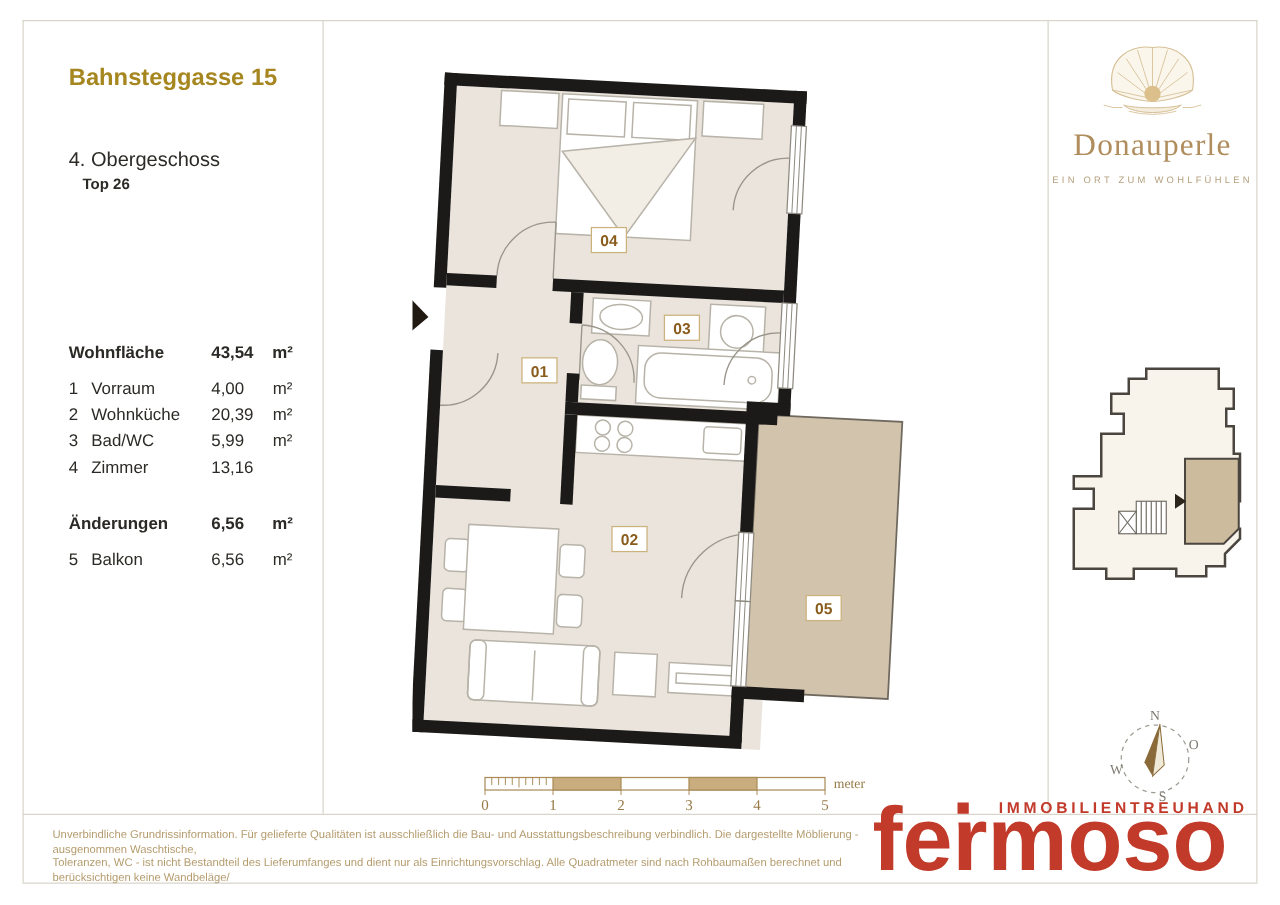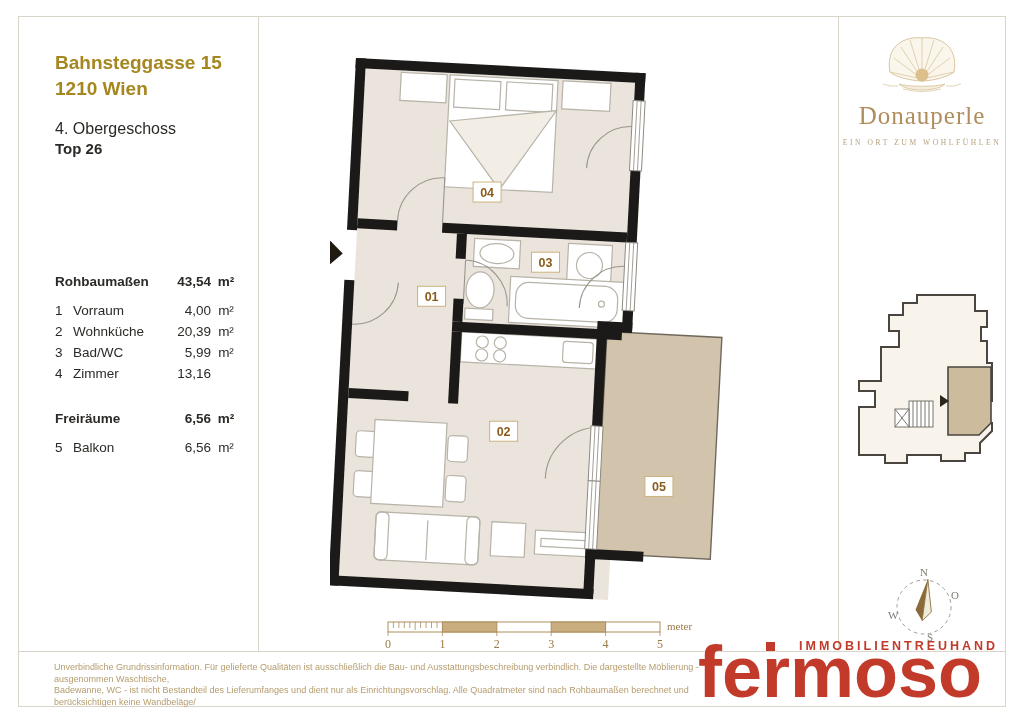--- a/index.html
+++ b/index.html
@@ -3,38 +3,38 @@
 <meta charset="utf-8">
 <style>
   html,body{margin:0;padding:0;background:#ffffff;}
   .page{position:relative;width:1024px;height:724px;background:#fff;overflow:hidden;
         font-family:"Liberation Sans",sans-serif;color:#262420;}
   .vline,.hline{position:absolute;background:#d9d5cb;}
   
   .addr{position:absolute;left:55px;top:50px;font-size:19px;line-height:26px;
         font-weight:bold;color:#a5861f;}
   .floor{position:absolute;left:55px;top:120px;font-size:16px;color:#2c2a26;}
-  .unit{position:absolute;left:55px;top:140px;font-size:15px;font-weight:bold;color:#2c2a26;}
+  .unit{position:absolute;left:66px;top:140px;font-size:12px;font-weight:bold;color:#2c2a26;}
   
   .area-table{position:absolute;left:55px;top:274px;width:182px;font-size:13.5px;color:#2c2a26;}
   .row{display:flex;align-items:baseline;height:21px;}
   .row.head{font-weight:bold;margin-bottom:8px;}
   .row .no{width:18px;flex:none;}
   .row .nm{flex:1;}
-  .row .num{width:42px;text-align:right;flex:none;}
+  .row .num{width:42px;flex:none;}
   .row .un{width:22px;text-align:center;padding-left:4px;flex:none;}
   .gap1{height:24px;}
   
   .disclaimer{position:absolute;left:42px;top:662px;width:660px;font-size:9px;
-              line-height:11.5px;color:#b59c6e;margin-left:12px;}
+              line-height:11.5px;color:#b59c6e;}
   
   .brand{position:absolute;left:840px;top:34px;width:164px;text-align:center;}
   .brand-name{font-family:"Liberation Serif",serif;font-size:25px;color:#b08d5d;
               letter-spacing:1px;margin-top:2px;}
-  .brand-tagline{font-size:7.5px;letter-spacing:2.6px;color:#b5a17e;margin-top:8px;font-family:Liberation Serif, serif;}
+  .brand-tagline{font-size:7.5px;letter-spacing:2.6px;color:#b5a17e;margin-top:8px;}
   
   .agency-top{position:absolute;left:766px;top:639px;width:238px;display:flex;
               align-items:center;gap:24px;}
   .agency-square{width:9px;height:9px;background:#c23a2a;flex:none;}
   .agency-word{font-size:12.5px;font-weight:bold;letter-spacing:3px;color:#c23a2a;white-space:nowrap;}
   .agency-rule{flex:1;height:2px;background:#c23a2a;}
   .agency-name{position:absolute;left:698px;top:640px;font-size:72px;font-weight:bold;
                color:#c23a2a;letter-spacing:0px;line-height:64px;text-align:right;}
   svg text{font-family:"Liberation Sans",sans-serif;}
   svg text.serif{font-family:"Liberation Serif",serif;}
@@ -47,28 +47,27 @@
   <div class="hline" style="left:18px;top:16px;width:988px;height:1px;"></div>
   <div class="hline" style="left:18px;top:651px;width:988px;height:1px;"></div>
   <div class="hline" style="left:18px;top:706px;width:988px;height:1px;"></div>
   <div class="vline" style="left:18px;top:16px;width:1px;height:690px;"></div>
   <div class="vline" style="left:1005px;top:16px;width:1px;height:690px;"></div>
   <div class="vline" style="left:258px;top:16px;width:1px;height:635px;"></div>
   <div class="vline" style="left:838px;top:16px;width:1px;height:635px;"></div>
 
   <div class="addr">
     <div>Bahnsteggasse 15</div>
-    <div>1210 Wien</div>
   </div>
   <div class="floor">4. Obergeschoss</div>
   <div class="unit">Top 26</div>
 
   <div class="area-table">
     <div class="row head">
-      <span class="nm">Rohbaumaßen</span>
+      <span class="nm">Wohnfläche</span>
       <span class="num">43,54</span>
       <span class="un">m²</span>
     </div>
     <div class="row">
       <span class="no">1</span>
       <span class="nm">Vorraum</span>
       <span class="num">4,00</span>
       <span class="un">m²</span>
     </div>
     <div class="row">
@@ -84,21 +83,21 @@
       <span class="un">m²</span>
     </div>
     <div class="row">
       <span class="no">4</span>
       <span class="nm">Zimmer</span>
       <span class="num">13,16</span>
       <span class="un"></span>
     </div>
     <div class="gap1"></div>
     <div class="row head">
-      <span class="nm">Freiräume</span>
+      <span class="nm">Änderungen</span>
       <span class="num">6,56</span>
       <span class="un">m²</span>
     </div>
     <div class="row">
       <span class="no">5</span>
       <span class="nm">Balkon</span>
       <span class="num">6,56</span>
       <span class="un">m²</span>
     </div>
   </div>
@@ -316,21 +315,21 @@
       <text class="serif" x="6" y="56">W</text>
     </g>
     <g transform="translate(42,44) rotate(8)">
       <polygon points="0,-28 -8,4 0,14" fill="#8a6a38"></polygon>
       <polygon points="0,-28 8,4 0,14" fill="#f0ead9" stroke="#8a6a38" stroke-width="0.8"></polygon>
     </g>
   </svg>
 
   <div class="disclaimer">
     <div>Unverbindliche Grundrissinformation. Für gelieferte Qualitäten ist ausschließlich die Bau- und Ausstattungsbeschreibung verbindlich. Die dargestellte Möblierung - ausgenommen Waschtische,</div>
-    <div>Badewanne, WC - ist nicht Bestandteil des Lieferumfanges und dient nur als Einrichtungsvorschlag. Alle Quadratmeter sind nach Rohbaumaßen berechnet und berücksichtigen keine Wandbeläge/</div>
+    <div>Toleranzen, WC - ist nicht Bestandteil des Lieferumfanges und dient nur als Einrichtungsvorschlag. Alle Quadratmeter sind nach Rohbaumaßen berechnet und berücksichtigen keine Wandbeläge/</div>
   </div>
 
   <div class="agency-top">
     <span class="agency-square"></span>
     <span class="agency-word">IMMOBILIENTREUHAND</span>
     <span class="agency-rule"></span>
   </div>
   <div class="agency-name">fermoso</div>
 
 </div>

